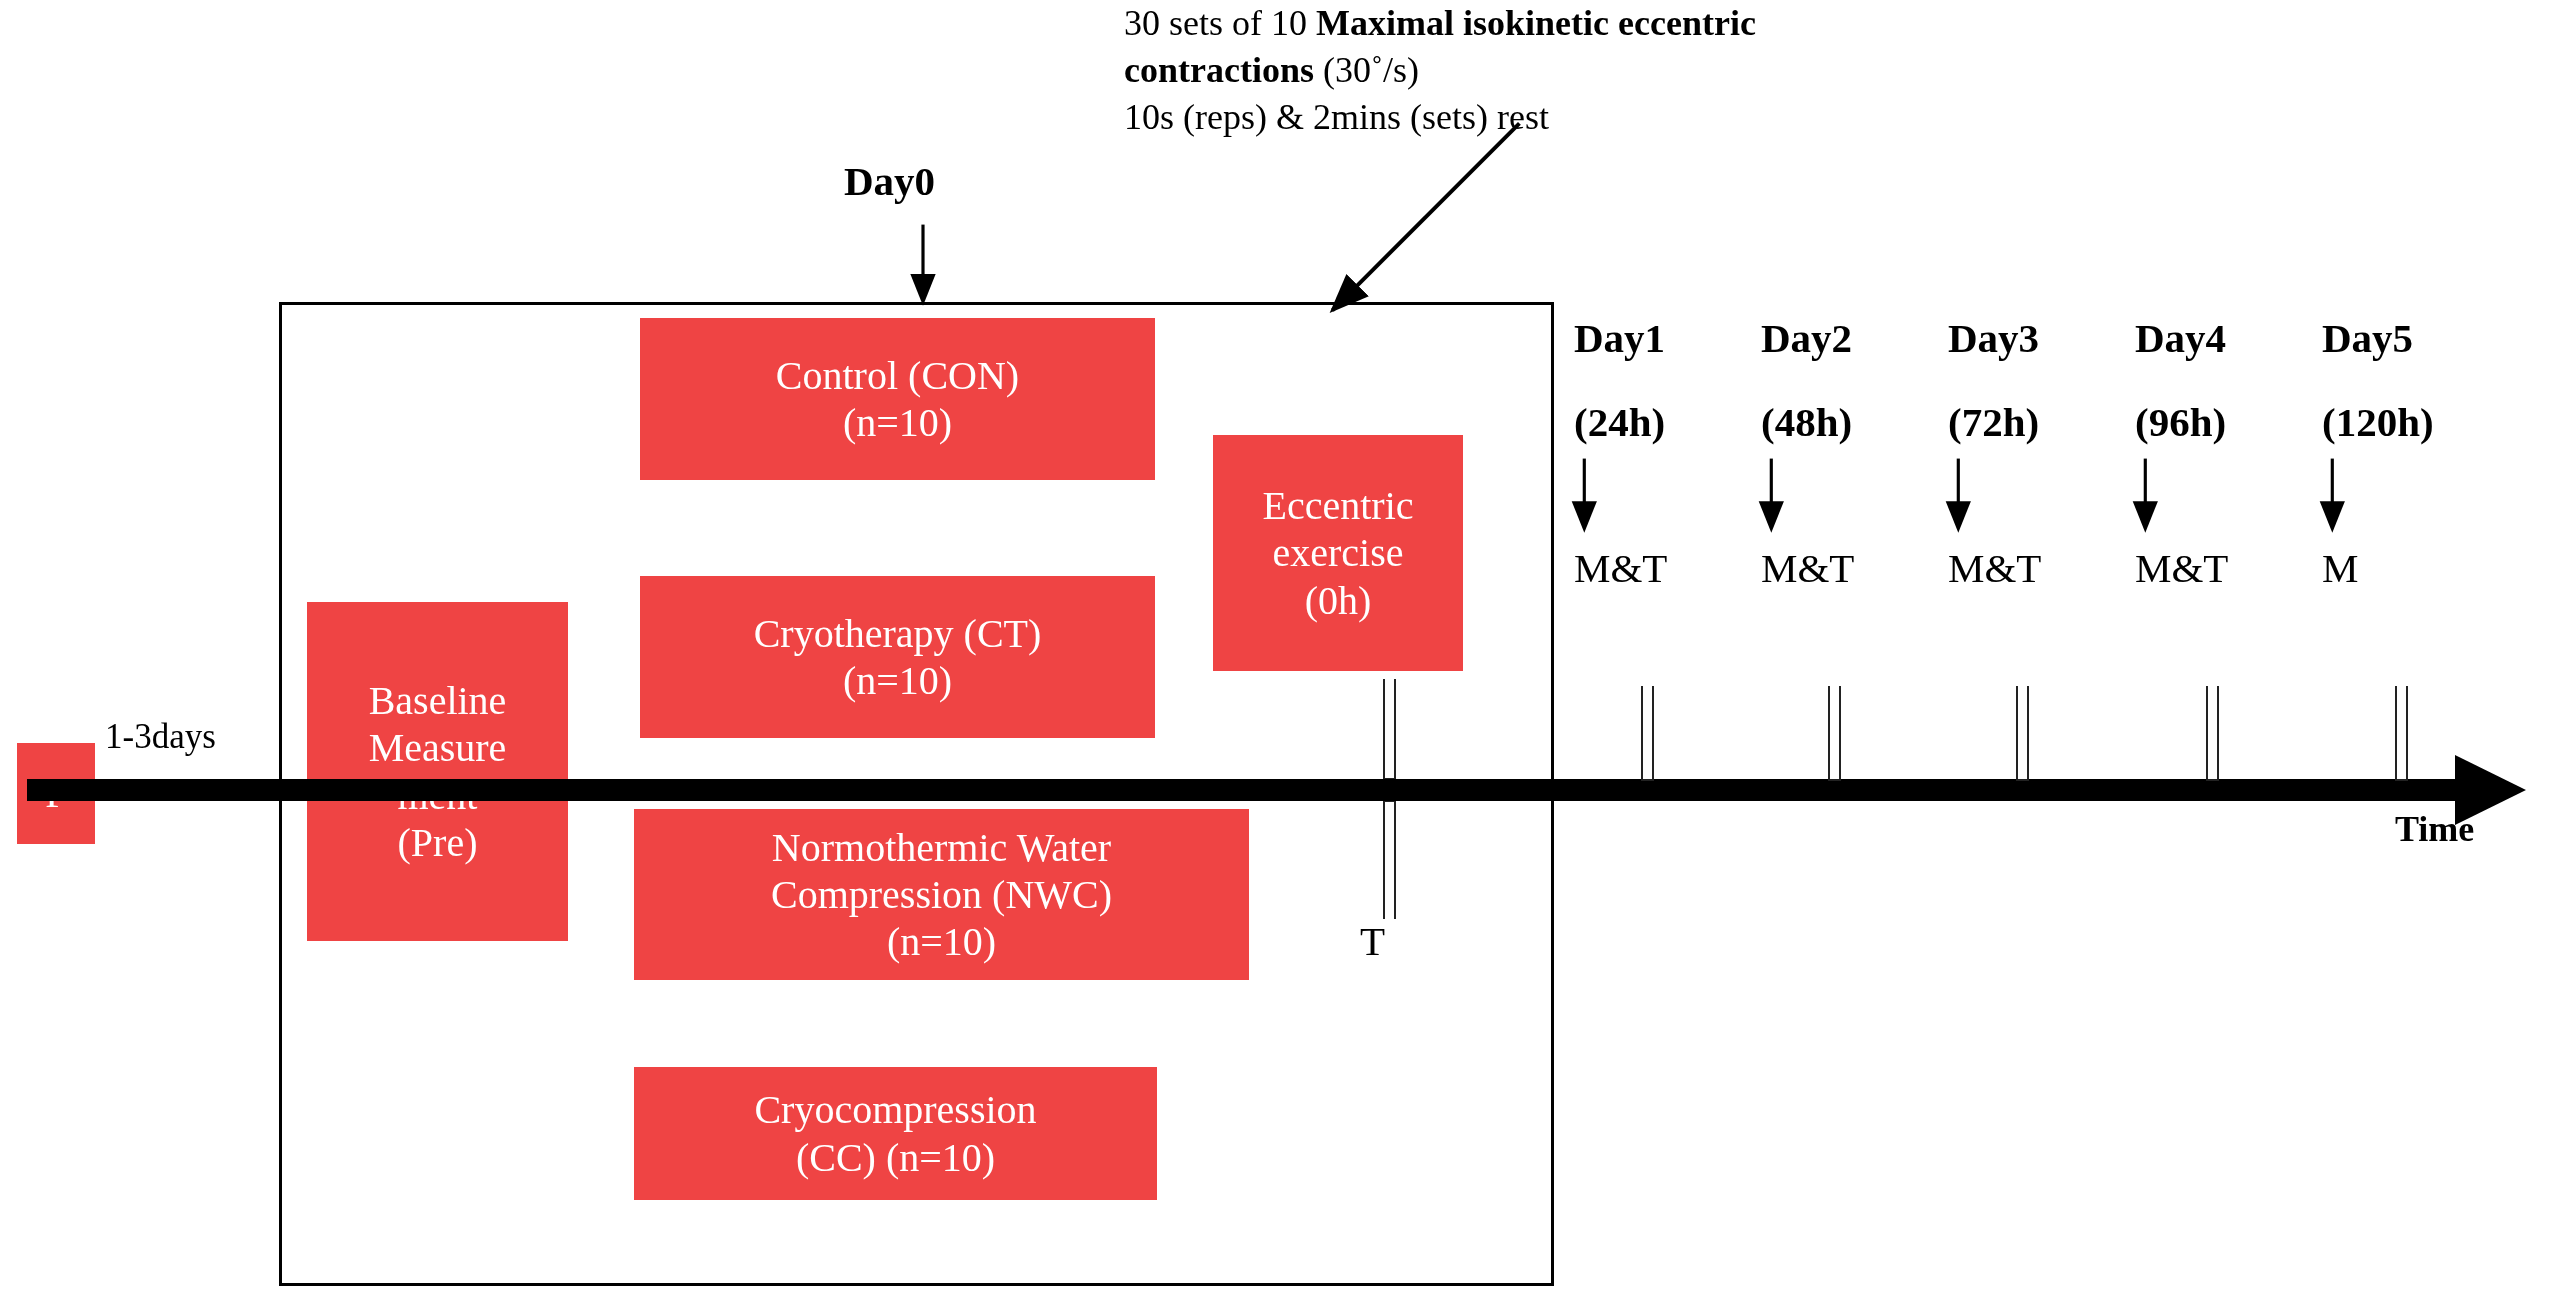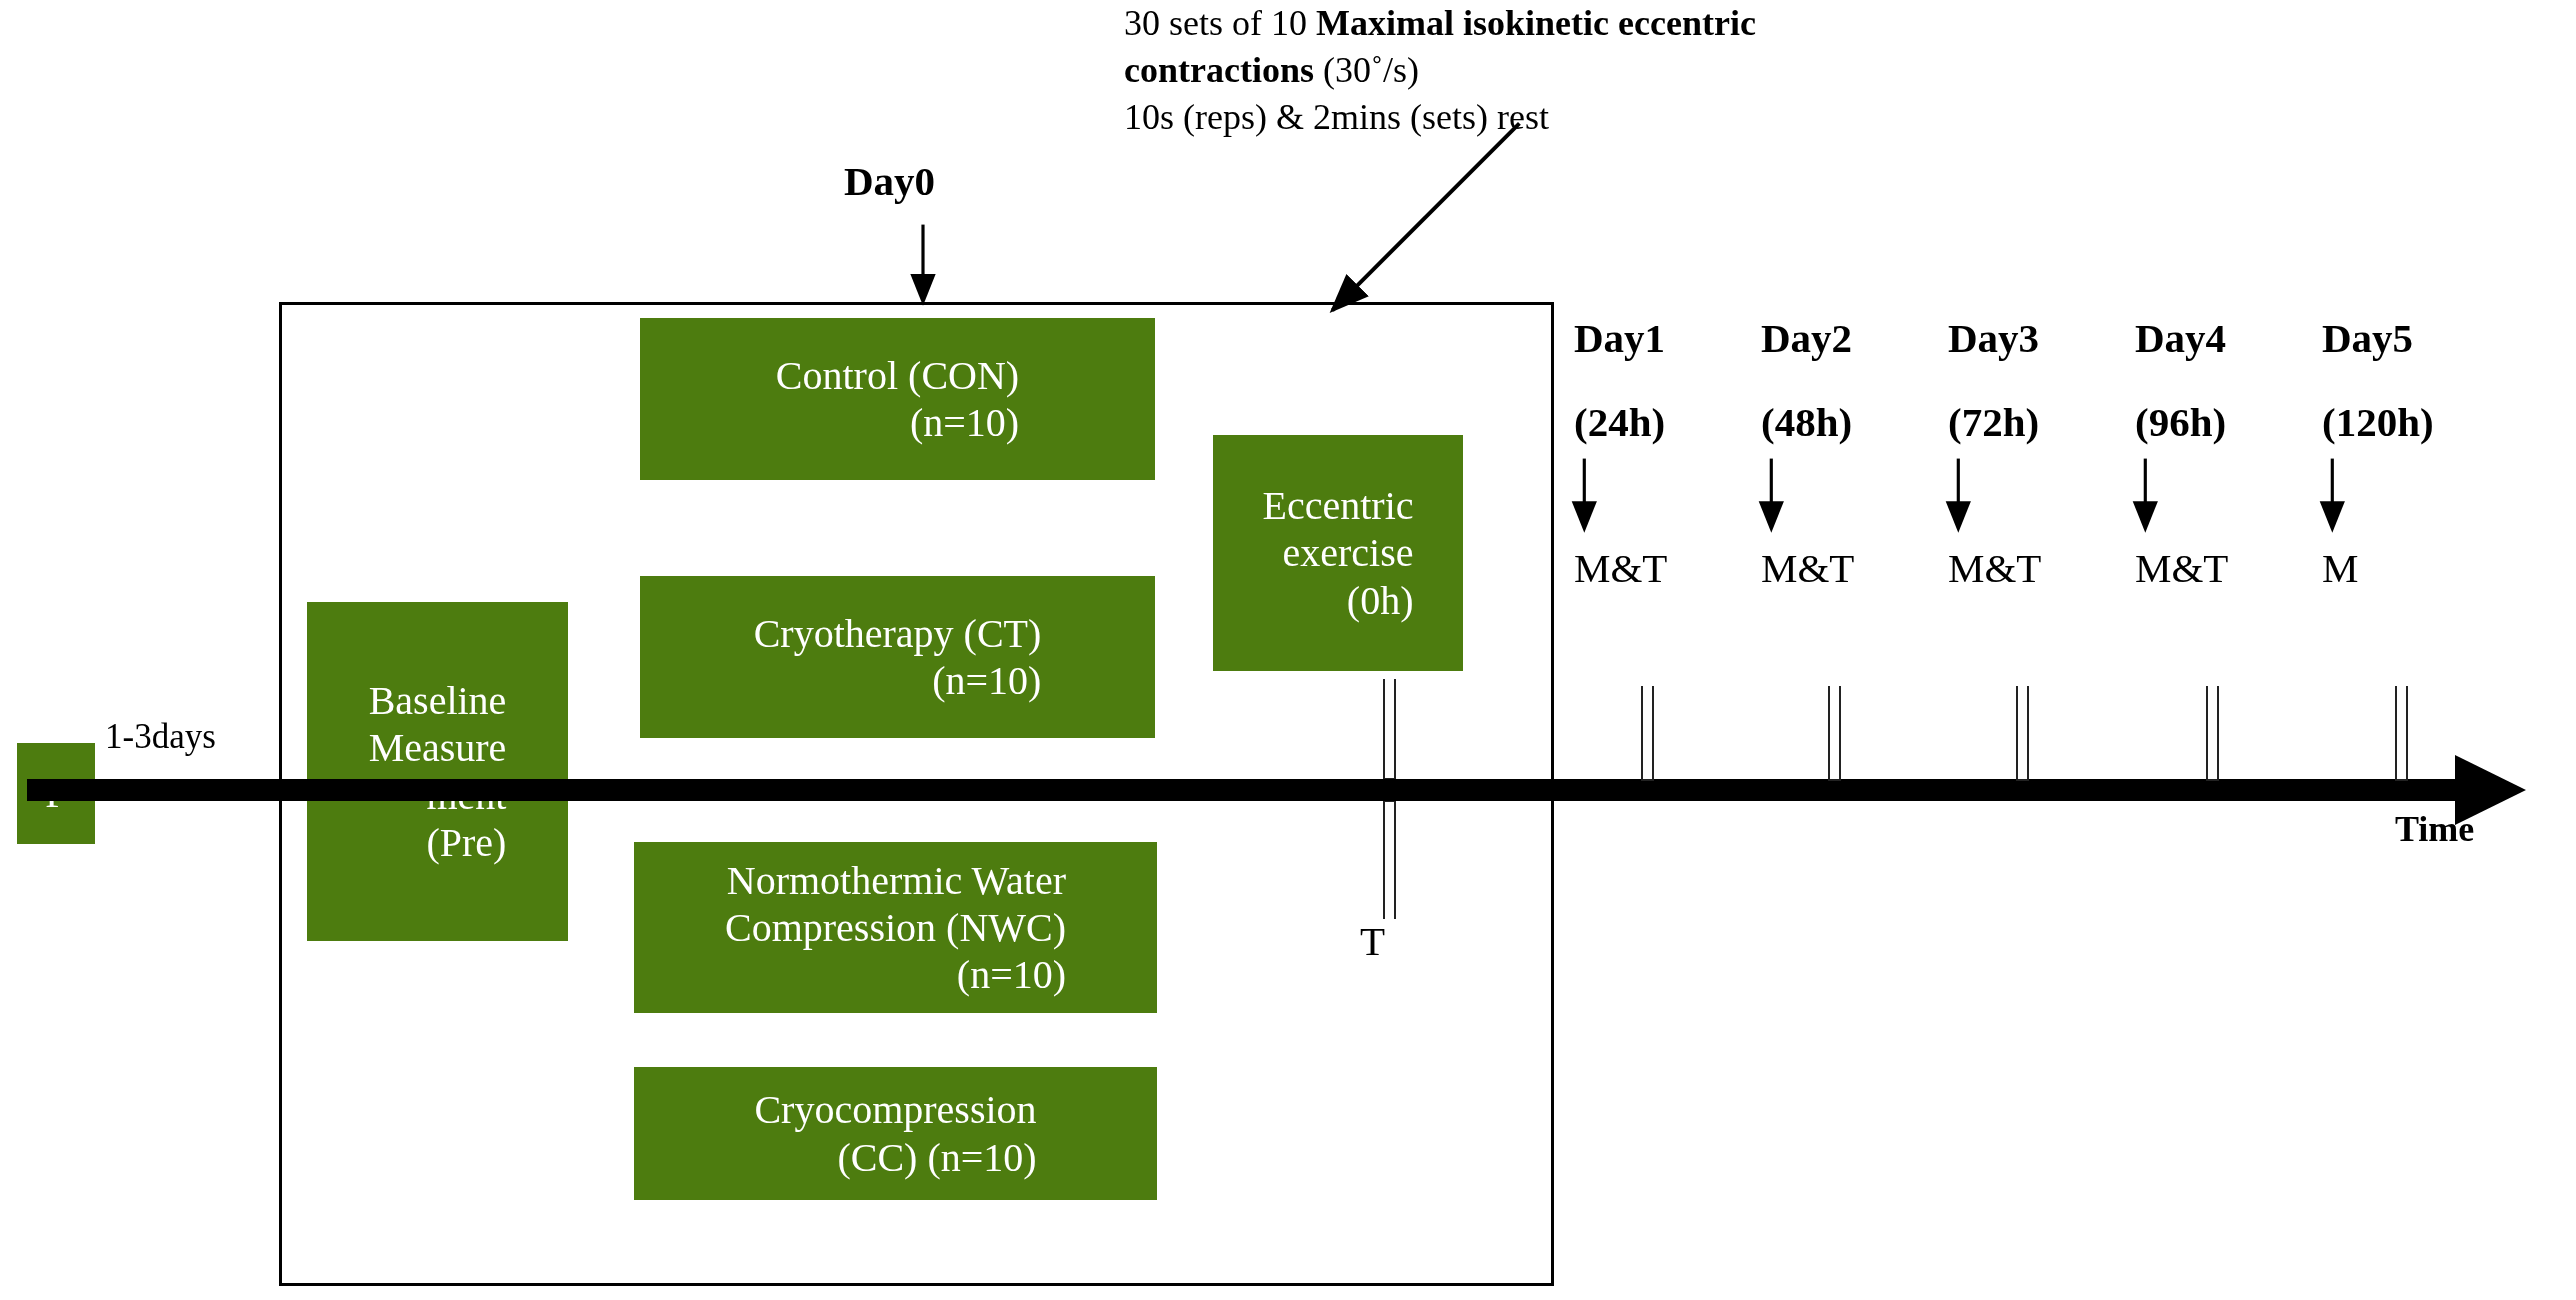--- a/index.html
+++ b/index.html
@@ -37,26 +37,26 @@
     top: 302px;
     width: 1275px;
     height: 984px;
     border: 3.2px solid #000000;
     box-sizing: border-box;
     background: transparent;
   }
 
   
   .blk {
-    background: #4d7c0f;
+    background: #ef4444;
     color: #ffffff;
     display: flex;
     align-items: center;
     justify-content: center;
-    text-align: right;
+    text-align: center;
     line-height: 1.18;
     box-sizing: border-box;
   }
   .blk .t { display: block; }
 
   #box-f {
     left: 17.4px; top: 743px; width: 78px; height: 101px;
     font-size: 40px;
   }
   #box-baseline {
@@ -65,21 +65,21 @@
   }
   #box-con {
     left: 640px; top: 318px; width: 515px; height: 162px;
     font-size: 40px;
   }
   #box-ct {
     left: 640px; top: 576px; width: 515px; height: 162px;
     font-size: 40px;
   }
   #box-nwc {
-    left: 634px; top: 842px; width: 523px; height: 171px;
+    left: 634px; top: 809px; width: 615px; height: 171px;
     font-size: 40px;
   }
   #box-cc {
     left: 634px; top: 1067px; width: 523px; height: 133px;
     font-size: 40px;
   }
   #box-ecc {
     left: 1213px; top: 404px; width: 250px; height: 236px;
     font-size: 40px;
     margin-top: 31px;

